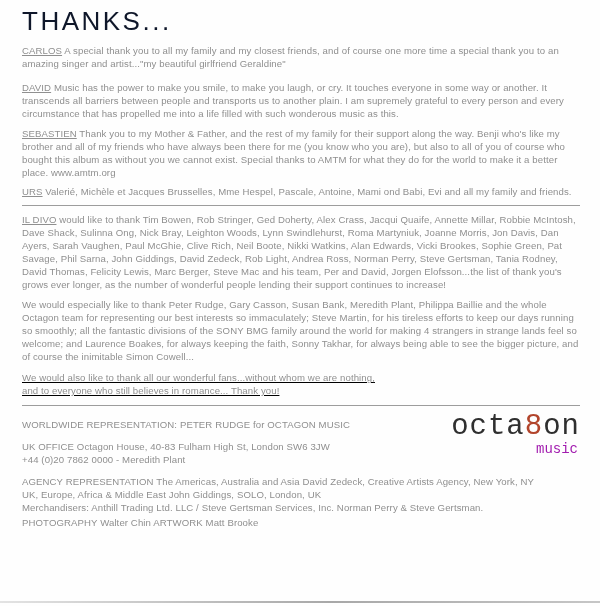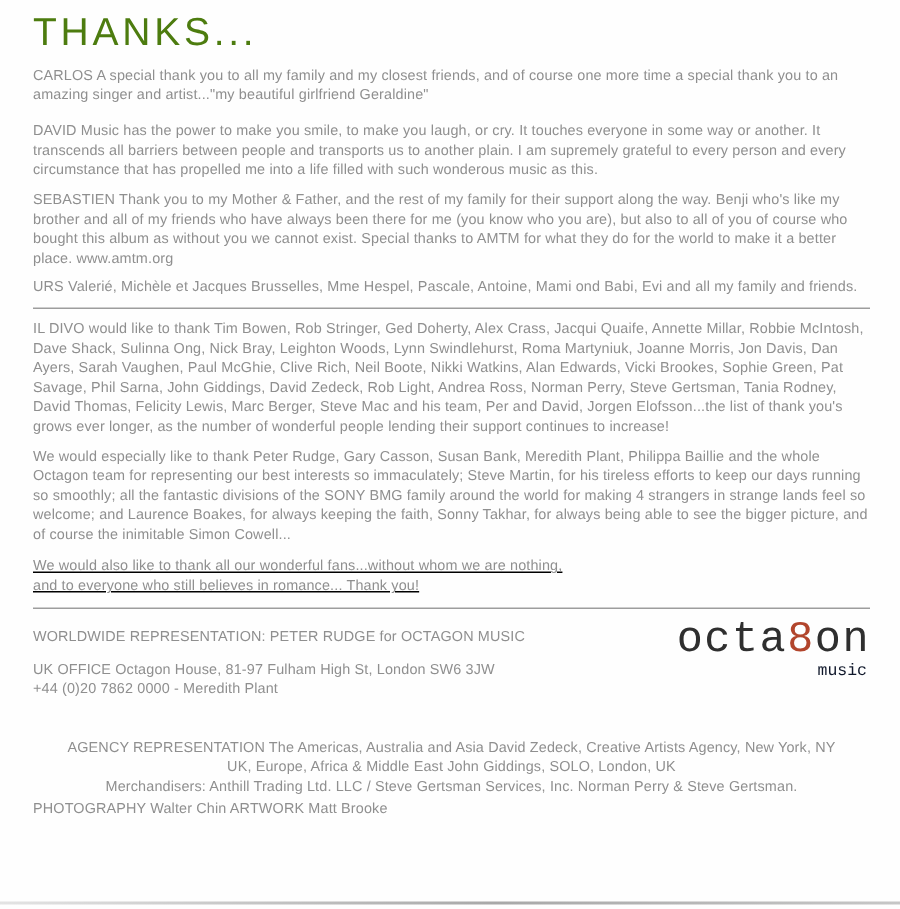--- a/index.html
+++ b/index.html
@@ -13,31 +13,31 @@
     position: relative;
     width: 600px;
     height: 606px;
     background: #fefefe;
     padding: 8px 20px 0 22px;
     overflow: hidden;
   }
   h1.title {
     font-size: 26px;
     font-weight: 300;
-    color: #4d7c0f;
+    color: #0f172a;
     letter-spacing: 2.5px;
     line-height: 1.05;
   }
   .para, .line, .rep {
     font-size: 9.6px;
     line-height: 13px;
     color: #8f8f8f;
     letter-spacing: 0.1px;
   }
-  .pname { text-underline-offset: 1px; }
+  .pname { text-decoration: underline; text-underline-offset: 1px; }
   .mt-carlos    { margin-top: 9px; }
   .mt-david     { margin-top: 11px; }
   .mt-sebastien { margin-top: 7px; }
   .mt-urs       { margin-top: 6px; }
   .rule {
     border: none;
     border-top: 1px solid #9d9d9d;
     height: 0;
     margin-top: 7px;
   }
@@ -49,24 +49,24 @@
   .logo {
     position: absolute;
     top: -6px;
     right: 0;
     text-align: right;
     font-family: Liberation Mono, monospace;
     color: #2f2f2f;
   }
   .logo-word { font-size: 29px; line-height: 1; letter-spacing: 1px; }
   .logo-word .accent { color: #b2452c; }
-  .logo-sub { font-size: 11px; line-height: 1.1; margin-top: 1px; padding-right: 2px; color: #0f172a; }
+  .logo-sub { font-size: 14px; line-height: 1.1; margin-top: 1px; padding-right: 2px; color: #a21caf; }
   .office-us  { margin-top: 20px; }
   .office-uk  { margin-top: 9px; }
-  .agency     { margin-top: 26px; text-align: center; }
+  .agency     { margin-top: 9px; }
   .photo      { margin-top: 2px; }
   .page-edge {
     position: absolute;
     left: 0; right: 0; bottom: 3px;
     height: 2px;
     background: linear-gradient(to right, #e3e3e3 0%, #a8a8a8 55%, #c6c6c6 100%);
   }
 </style>
 </head>
 <body>
@@ -99,21 +99,21 @@
   <div class="rep-row">
     <p class="rep">WORLDWIDE REPRESENTATION: PETER RUDGE for OCTAGON MUSIC</p>
     <div class="logo">
       <div class="logo-word"><span>octa</span><span class="accent">8</span><span>on</span></div>
       <div class="logo-sub">music</div>
     </div>
   </div>
 
 
   <div class="office-uk">
-    <div class="line">UK OFFICE Octagon House, 81-97 Fulham High St, London SW6 3JW</div>
+    <div class="line">UK OFFICE Octagon House, 40-83 Fulham High St, London SW6 3JW</div>
     <div class="line">+44 (0)20 7862 0000 - Meredith Plant</div>
   </div>
 
   <div class="agency">
     <div class="line">AGENCY REPRESENTATION The Americas, Australia and Asia David Zedeck, Creative Artists Agency, New York, NY</div>
     <div class="line">UK, Europe, Africa &amp; Middle East  John Giddings, SOLO, London, UK</div>
     <div class="line">Merchandisers: Anthill Trading Ltd. LLC / Steve Gertsman Services, Inc. Norman Perry &amp; Steve Gertsman.</div>
   </div>
 
   <p class="line photo">PHOTOGRAPHY Walter Chin ARTWORK Matt Brooke</p>

